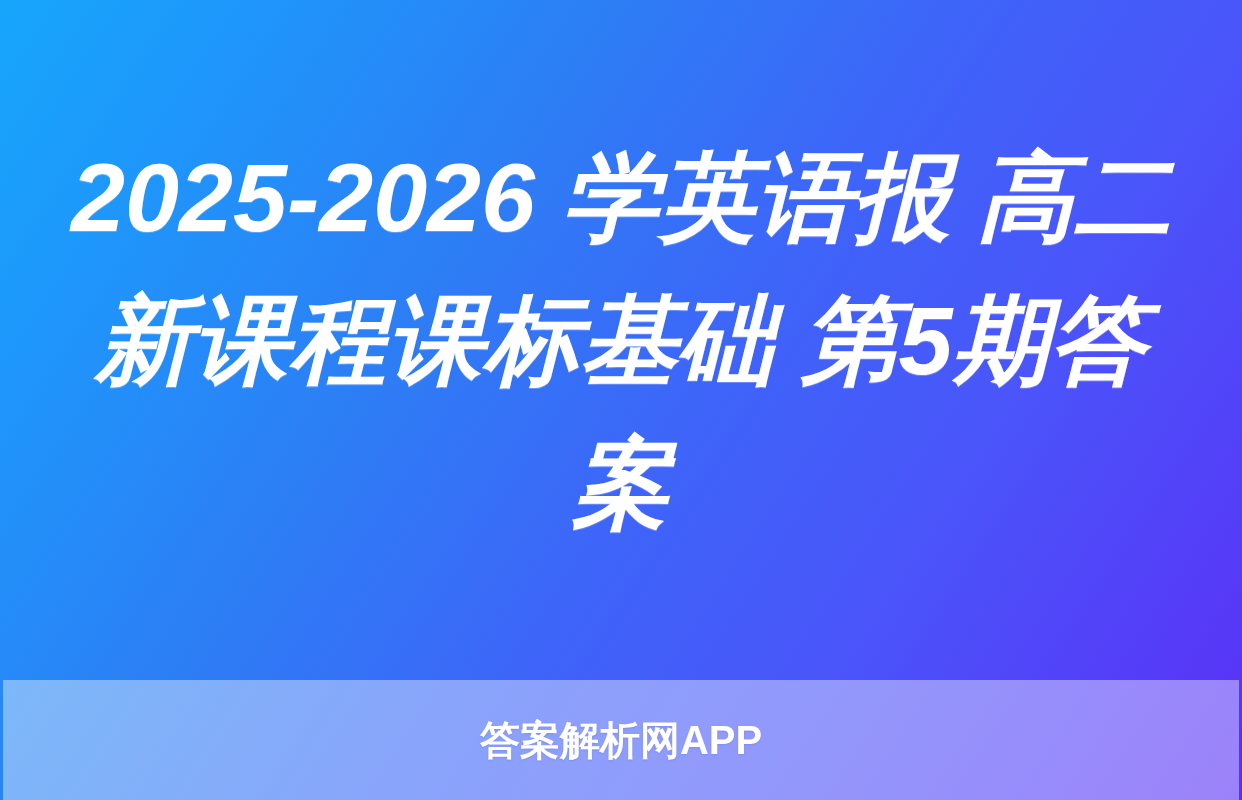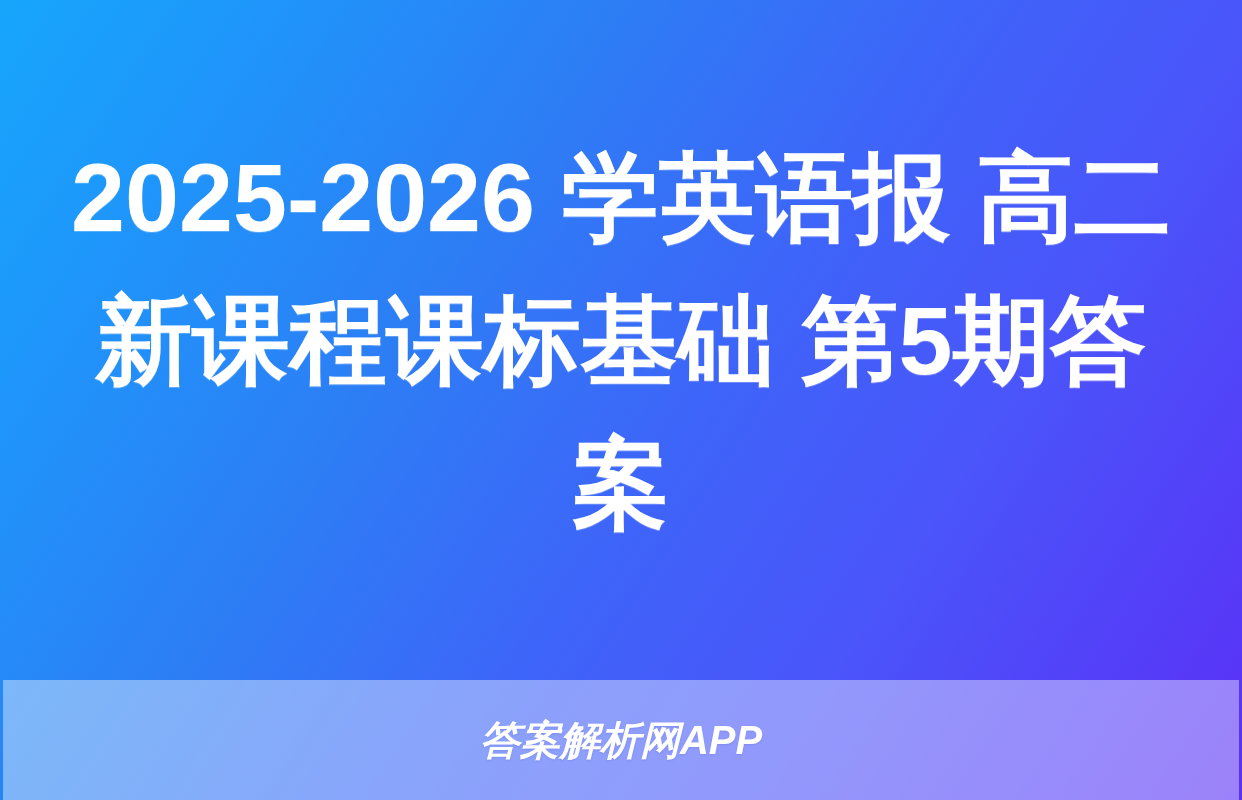--- a/index.html
+++ b/index.html
@@ -41,20 +41,21 @@
   }
 
   .headline {
     margin: 0;
     width: 100%;
     text-align: center;
     color: #ffffff;
     font-size: 97px;
     line-height: 143px;
     font-weight: 700;
+    font-style: italic;
     letter-spacing: 0px;
     word-break: break-all;
     text-shadow: 0 1px 0 rgba(255,255,255,0.25);
   }
 
   
   .footer-band {
     position: absolute;
     left: 3px;
     right: 3px;
@@ -64,21 +65,20 @@
     display: flex;
     align-items: center;
     justify-content: center;
   }
 
   .footer-brand {
     color: #ffffff;
     font-size: 40px;
     line-height: 44px;
     font-weight: 700;
-    font-style: italic;
     letter-spacing: 0px;
     white-space: nowrap;
     text-shadow: 0 1px 2px rgba(60, 70, 200, 0.18);
   }
 </style>
 </head>
 <body>
 
 <div class="poster">
 

